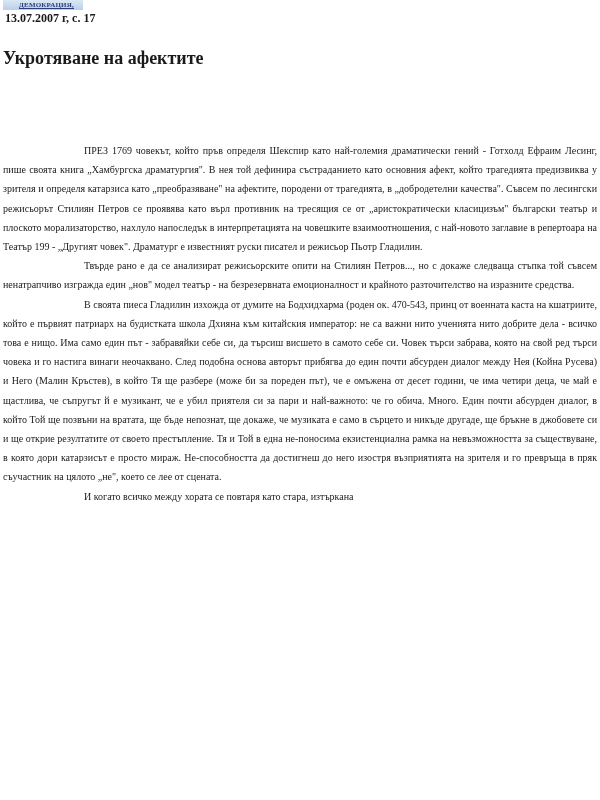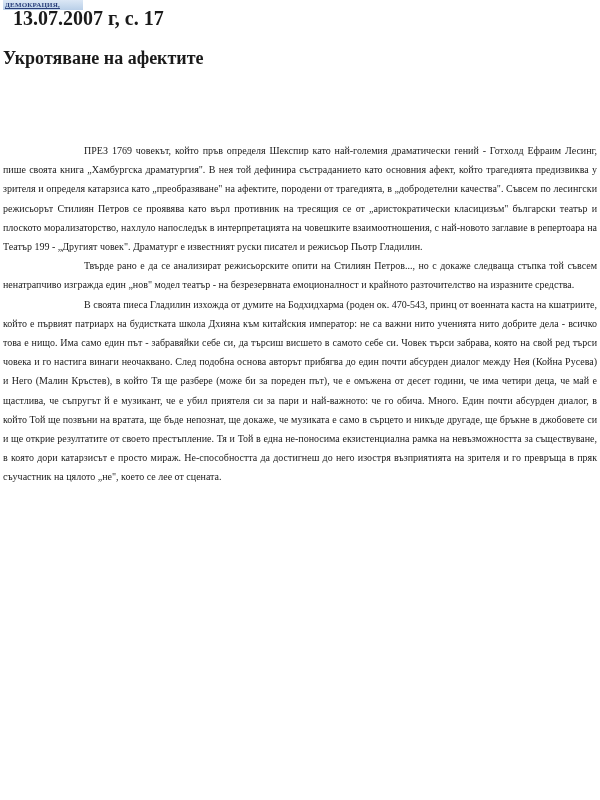--- a/index.html
+++ b/index.html
@@ -29,31 +29,31 @@
       height: 10px;
       width: 80px;
       background: linear-gradient(#dbe7f5, #b9cfe8);
       color: #2a3f7a;
       font-family: "Liberation Serif", serif;
       font-weight: bold;
       font-size: 7px;
       line-height: 10px;
       letter-spacing: 0.2px;
       text-decoration: underline;
-      padding-left: 2px;
+      padding-left: 16px;
       box-sizing: border-box;
       white-space: nowrap;
       overflow: hidden;
     }
     .pub-date {
       position: absolute;
-      left: 13px;
+      left: 5px;
       top: 10px;
       font-weight: bold;
-      font-size: 20px;
+      font-size: 12px;
       line-height: 16px;
       white-space: nowrap;
     }
     .article-title {
       position: absolute;
       left: 3px;
       top: 47px;
       font-weight: bold;
       font-size: 18px;
       line-height: 22px;
@@ -90,14 +90,15 @@
   <div class="source-badge">ДЕМОКРАЦИЯ,</div>
   <div class="pub-date">13.07.2007 г, с. 17</div>
 
   <h1 class="article-title">Укротяване на афектите</h1>
 
 
   <div class="body-text">
     <p>ПРЕЗ 1769 човекът, който пръв определя Шекспир като най-големия драматически гений - Готхолд Ефраим Лесинг, пише своята книга „Хамбургска драматургия". В нея той дефинира състраданието като основния афект, който трагедията предизвиква у зрителя и определя катарзиса като „преобразяване" на афектите, породени от трагедията, в „добродетелни качества". Съвсем по лесингски режисьорът Стилиян Петров се проявява като върл противник на тресящия се от „аристократически класицизъм" български театър и плоското морализаторство, нахлуло напоследък в интерпретацията на човешките взаимоотношения, с най-новото заглавие в репертоара на Театър 199 - „Другият човек". Драматург е известният руски писател и режисьор Пьотр Гладилин.</p>
     <p>Твърде рано е да се анализират режисьорските опити на Стилиян Петров..., но с докаже следваща стъпка той съвсем ненатрапчиво изгражда един „нов" модел театър - на безрезервната емоционалност и крайното разточителство на изразните средства.</p>
     <p>В своята пиеса Гладилин изхожда от думите на Бодхидхарма (роден ок. 470-543, принц от военната каста на кшатриите, който е първият патриарх на будистката школа Дхияна към китайския император: не са важни нито ученията нито добрите дела - всичко това е нищо. Има само един път - забравяйки себе си, да търсиш висшето в самото себе си. Човек търси забрава, която на свой ред търси човека и го настига винаги неочаквано. След подобна основа авторът прибягва до един почти абсурден диалог между Нея  (Койна Русева) и  Него (Малин Кръстев), в който Тя ще разбере (може би за пореден път), че е омъжена от десет години, че има четири деца, че май е щастлива, че съпругът й е музикант, че е убил приятеля си за пари и най-важното: че го обича. Много. Един почти абсурден диалог, в който Той ще позвъни на вратата, ще бъде непознат, ще докаже, че музиката е само в сърцето и никъде другаде, ще бръкне в джобовете си и ще открие резултатите от своето престъпление. Тя и Той в една не-поносима екзистенциална рамка на невъзможността за съществуване, в която дори катарзисът е просто мираж. Не-способността да достигнеш до него изостря възприятията на зрителя и го превръща в пряк съучастник на цялото „не", което се лее от сцената.</p>
+    <p>И когато всичко между хората се повтаря като стара, изтъркана</p>
   </div>
 </div>
 
 </body></html>

